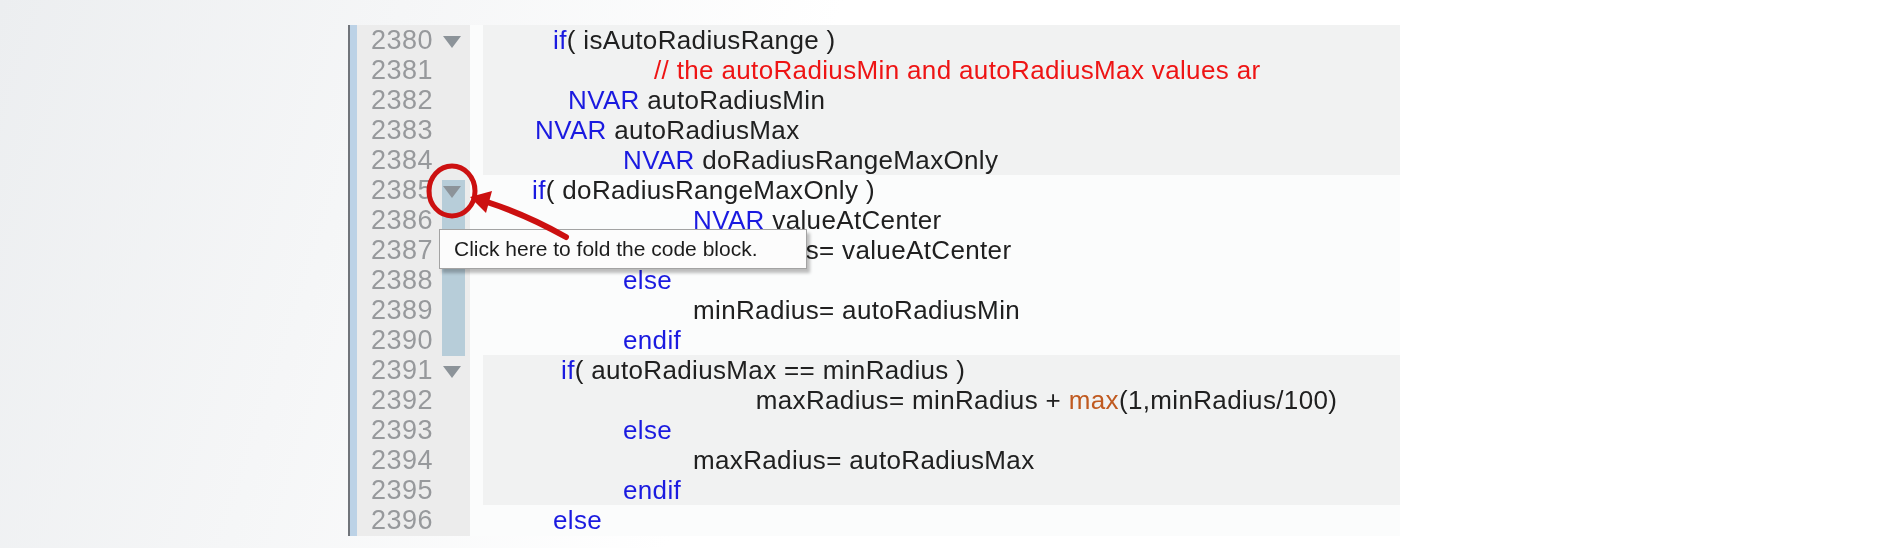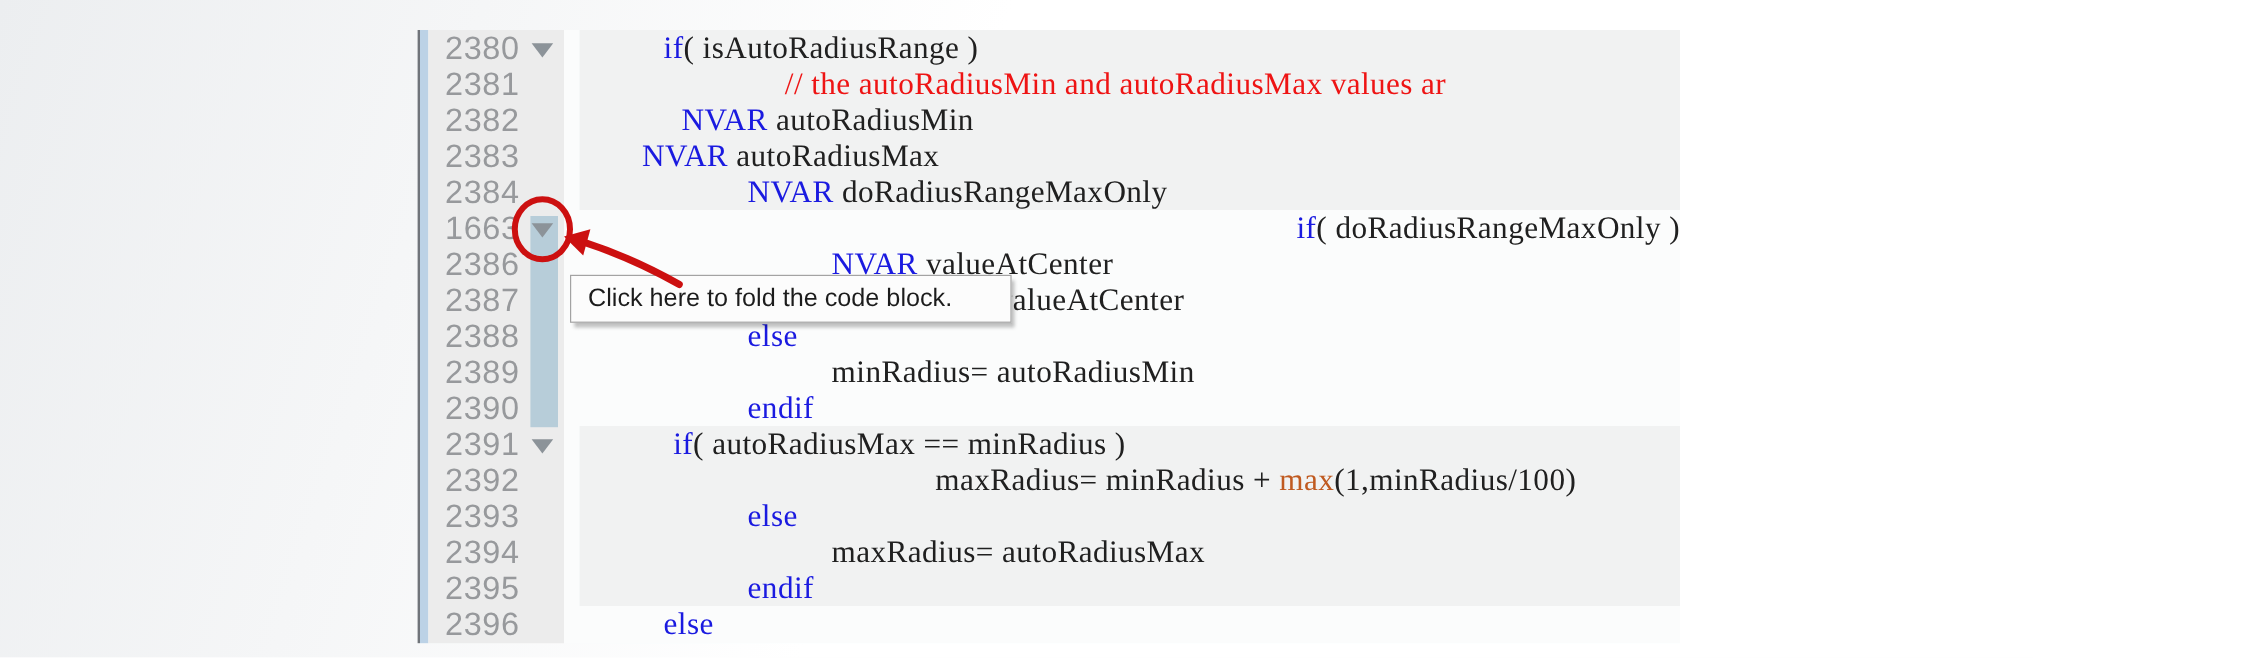--- a/index.html
+++ b/index.html
@@ -33,34 +33,34 @@
   .g-row{position:relative;display:flex;height:30px;align-items:center;z-index:1;}
   .g-row .num{width:76px;text-align:right;line-height:30px;}
   .g-row .foldzone{width:37px;display:flex;align-items:center;justify-content:center;}
   .tri{
     width:0;height:0;margin-top:3px;
     border-left:9px solid transparent;border-right:9px solid transparent;
     border-top:12px solid var(--arrowclr);
   }
   .code-area{
     flex:1;position:relative;overflow:hidden;background:var(--editor-bg);
-    font-family:Liberation Serif, serif;font-size:26px;color:var(--code);
+    font-family:Liberation Sans, sans-serif;font-size:26px;color:var(--code);
     letter-spacing:.35px;
   }
   .c-row{position:relative;height:30px;line-height:30px;white-space:pre;}
   .c-row.shaded::before{
     content:"";position:absolute;left:13px;right:0;top:0;bottom:0;background:var(--shade);
   }
   .c-row span{position:relative;z-index:1;}
   .tok-kw{color:var(--kw);}
   .tok-comment{color:var(--comment);margin-left:31px;}
   .tok-fn{color:var(--fn);}
   .tok-plain{color:var(--code);}
   .tooltip{
-    position:absolute;left:475px;top:229px;width:368px;height:40px;z-index:20;
+    position:absolute;left:439px;top:229px;width:368px;height:40px;z-index:20;
     background:var(--tt-bg);border:1px solid var(--tt-border);
     box-shadow:3px 4px 3px rgba(0,0,0,.25);
     display:flex;align-items:center;padding-left:14px;
     font-family:"Liberation Sans",sans-serif;font-size:21px;color:var(--tt-text);
   }
   .overlay{position:absolute;left:0;top:0;width:1877px;height:548px;z-index:30;pointer-events:none;}
 </style>
 </head>
 <body>
 
@@ -88,21 +88,21 @@
         </div>
         <div class="g-row">
           <span class="num">2383</span>
           <span class="foldzone"></span>
         </div>
         <div class="g-row">
           <span class="num">2384</span>
           <span class="foldzone"></span>
         </div>
         <div class="g-row">
-          <span class="num">1663</span>
+          <span class="num">2385</span>
           <span class="foldzone">
             <span class="tri"></span>
           </span>
         </div>
         <div class="g-row">
           <span class="num">2386</span>
           <span class="foldzone"></span>
         </div>
         <div class="g-row">
           <span class="num">2387</span>
@@ -147,21 +147,21 @@
           <span class="foldzone"></span>
         </div>
       </div>
     <div class="code-area">
 
     <div class="c-row shaded" style="padding-left: 83px;"><span class="tok-kw">if</span><span class="tok-plain">( isAutoRadiusRange )</span></div>
         <div class="c-row shaded" style="padding-left: 153px;"><span class="tok-comment">// the autoRadiusMin and autoRadiusMax values ar</span></div>
         <div class="c-row shaded" style="padding-left: 98px;"><span class="tok-kw">NVAR</span><span class="tok-plain"> autoRadiusMin</span></div>
         <div class="c-row shaded" style="padding-left: 65px;"><span class="tok-kw">NVAR</span><span class="tok-plain"> autoRadiusMax</span></div>
         <div class="c-row shaded" style="padding-left: 153px;"><span class="tok-kw">NVAR</span><span class="tok-plain"> doRadiusRangeMaxOnly</span></div>
-        <div class="c-row" style="padding-left: 93px; text-align: right;"><span class="tok-kw">if</span><span class="tok-plain">( doRadiusRangeMaxOnly )</span></div>
+        <div class="c-row" style="padding-left: 62px;"><span class="tok-kw">if</span><span class="tok-plain">( doRadiusRangeMaxOnly )</span></div>
         <div class="c-row" style="padding-left: 223px;"><span class="tok-kw">NVAR</span><span class="tok-plain"> valueAtCenter</span></div>
         <div class="c-row" style="padding-left: 223px;"><span class="tok-plain">minRadius= valueAtCenter</span></div>
         <div class="c-row" style="padding-left: 153px;"><span class="tok-kw">else</span></div>
         <div class="c-row" style="padding-left: 223px;"><span class="tok-plain">minRadius= autoRadiusMin</span></div>
         <div class="c-row" style="padding-left: 153px;"><span class="tok-kw">endif</span></div>
         <div class="c-row shaded" style="padding-left: 91px;"><span class="tok-kw">if</span><span class="tok-plain">( autoRadiusMax == minRadius )</span></div>
         <div class="c-row shaded" style="padding-left: 223px; text-align: center;"><span class="tok-plain">maxRadius= minRadius + </span><span class="tok-fn">max</span><span class="tok-plain">(1,minRadius/100)</span></div>
         <div class="c-row shaded" style="padding-left: 153px;"><span class="tok-kw">else</span></div>
         <div class="c-row shaded" style="padding-left: 223px;"><span class="tok-plain">maxRadius= autoRadiusMax</span></div>
         <div class="c-row shaded" style="padding-left: 153px;"><span class="tok-kw">endif</span></div>

